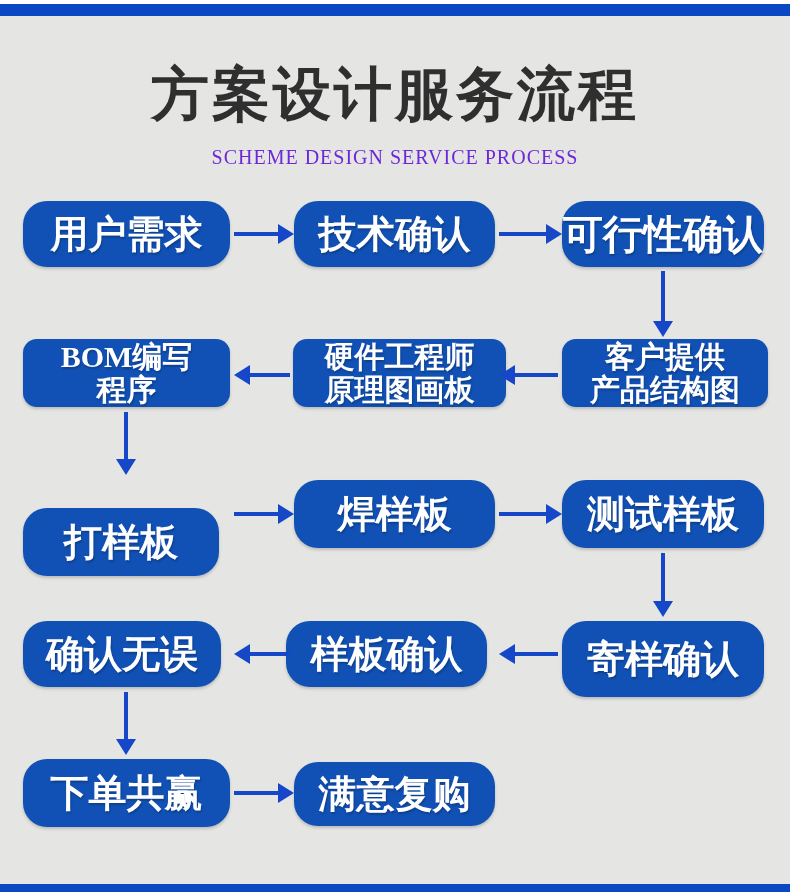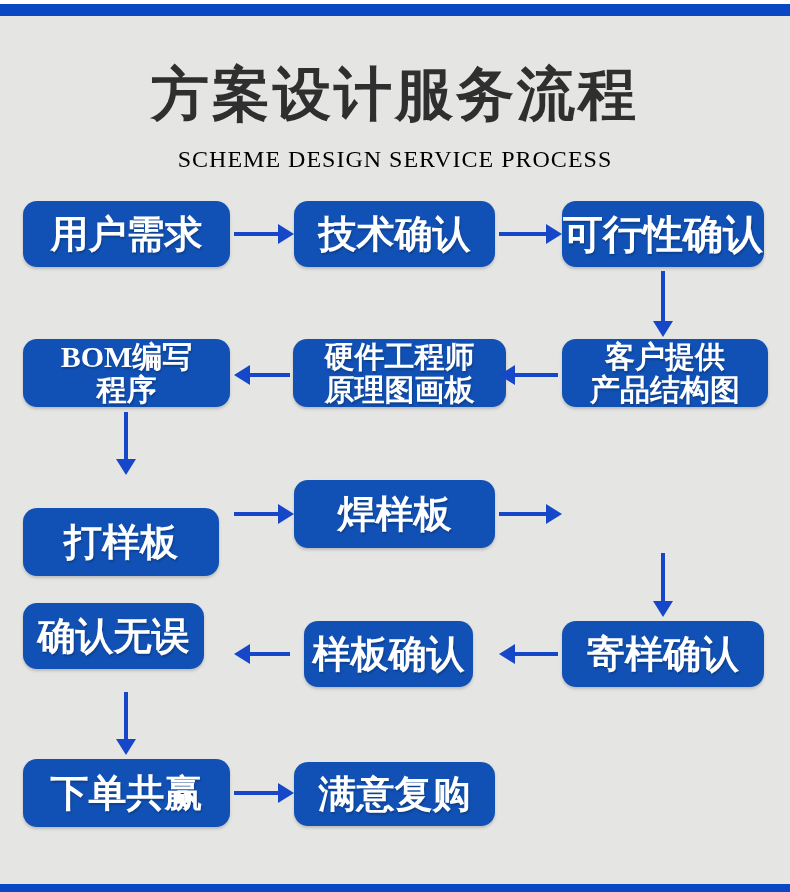--- a/index.html
+++ b/index.html
@@ -19,36 +19,36 @@
   .accent-bar.bottom{top:880;bottom:0;top:auto;height:12px;}
   .page-title{
     position:absolute;left:0;top:52px;width:790px;
     text-align:center;
     font-size:58px;font-weight:bold;letter-spacing:3px;
     color:var(--title,#2f2f2f);
   }
   .page-subtitle{
     position:absolute;left:0;top:142px;width:790px;
     text-align:center;
-    font-size:24px;font-weight:500;letter-spacing:1px;
-    color:#000000;
+    font-size:20px;font-weight:500;letter-spacing:1px;
+    color:#6d28d9;
   }
   .node{
     position:absolute;
     background:var(--box,#1151b5);
     border-radius:14px;
     color:#ffffff;
     font-weight:bold;
     display:flex;align-items:center;justify-content:center;
     text-align:center;
     white-space:pre-line;
     box-shadow:0 2px 3px rgba(40,40,40,0.22);
     text-shadow:1px 2px 2px rgba(0,0,0,0.22);
   }
-  .node.single{font-size:38px;}
+  .node.single{font-size:38px;border-radius:24px;}
   .node.double{font-size:30px;line-height:33px;}
   
   .arrow{position:absolute;background:var(--arrow,#1647c8);}
   .arrow-right{height:4px;}
   .arrow-right::after{
     content:'';position:absolute;right:-16px;top:-8px;
     border-left:16px solid var(--arrow,#1647c8);
     border-top:10px solid transparent;border-bottom:10px solid transparent;
   }
   .arrow-left{height:4px;}
@@ -88,28 +88,29 @@
 原理图画板</div>
   <div class="node double" style="left:562px;top:335px;width:206px;height:68px">客户提供
 产品结构图</div>
 
   <div class="arrow arrow-left" style="left:250px;top:369px;width:40px"></div>
   <div class="arrow arrow-left" style="left:515px;top:369px;width:43px"></div>
   <div class="arrow arrow-down" style="left:124px;top:408px;height:47px"></div>
 
   <div class="node single" style="left:23px;top:504px;width:196px;height:68px">打样板</div>
   <div class="node single" style="left:294px;top:476px;width:201px;height:68px">焊样板</div>
+  <div class="node single" style="left:562px;top:476px;width:202px;height:68px">测试样板</div>
 
   <div class="arrow arrow-right" style="left:234px;top:508px;width:44px"></div>
   <div class="arrow arrow-right" style="left:499px;top:508px;width:47px"></div>
   <div class="arrow arrow-down" style="left:661px;top:549px;height:48px"></div>
 
-  <div class="node single" style="left:23px;top:599px;width:181px;height:66px">确认无误</div>
-  <div class="node single" style="left:304px;top:617px;width:169px;height:66px">样板确认</div>
-  <div class="node single" style="left:562px;top:617px;width:202px;height:66px">寄样确认</div>
+  <div class="node single" style="left:23px;top:617px;width:198px;height:66px">确认无误</div>
+  <div class="node single" style="left:286px;top:617px;width:201px;height:66px">样板确认</div>
+  <div class="node single" style="left:562px;top:617px;width:202px;height:76px">寄样确认</div>
 
   <div class="arrow arrow-left" style="left:250px;top:648px;width:40px"></div>
   <div class="arrow arrow-left" style="left:515px;top:648px;width:43px"></div>
   <div class="arrow arrow-down" style="left:124px;top:688px;height:47px"></div>
 
   <div class="node single" style="left:23px;top:755px;width:207px;height:68px">下单共赢</div>
   <div class="node single" style="left:294px;top:758px;width:201px;height:64px">满意复购</div>
 
   <div class="arrow arrow-right" style="left:234px;top:787px;width:44px"></div>
 

